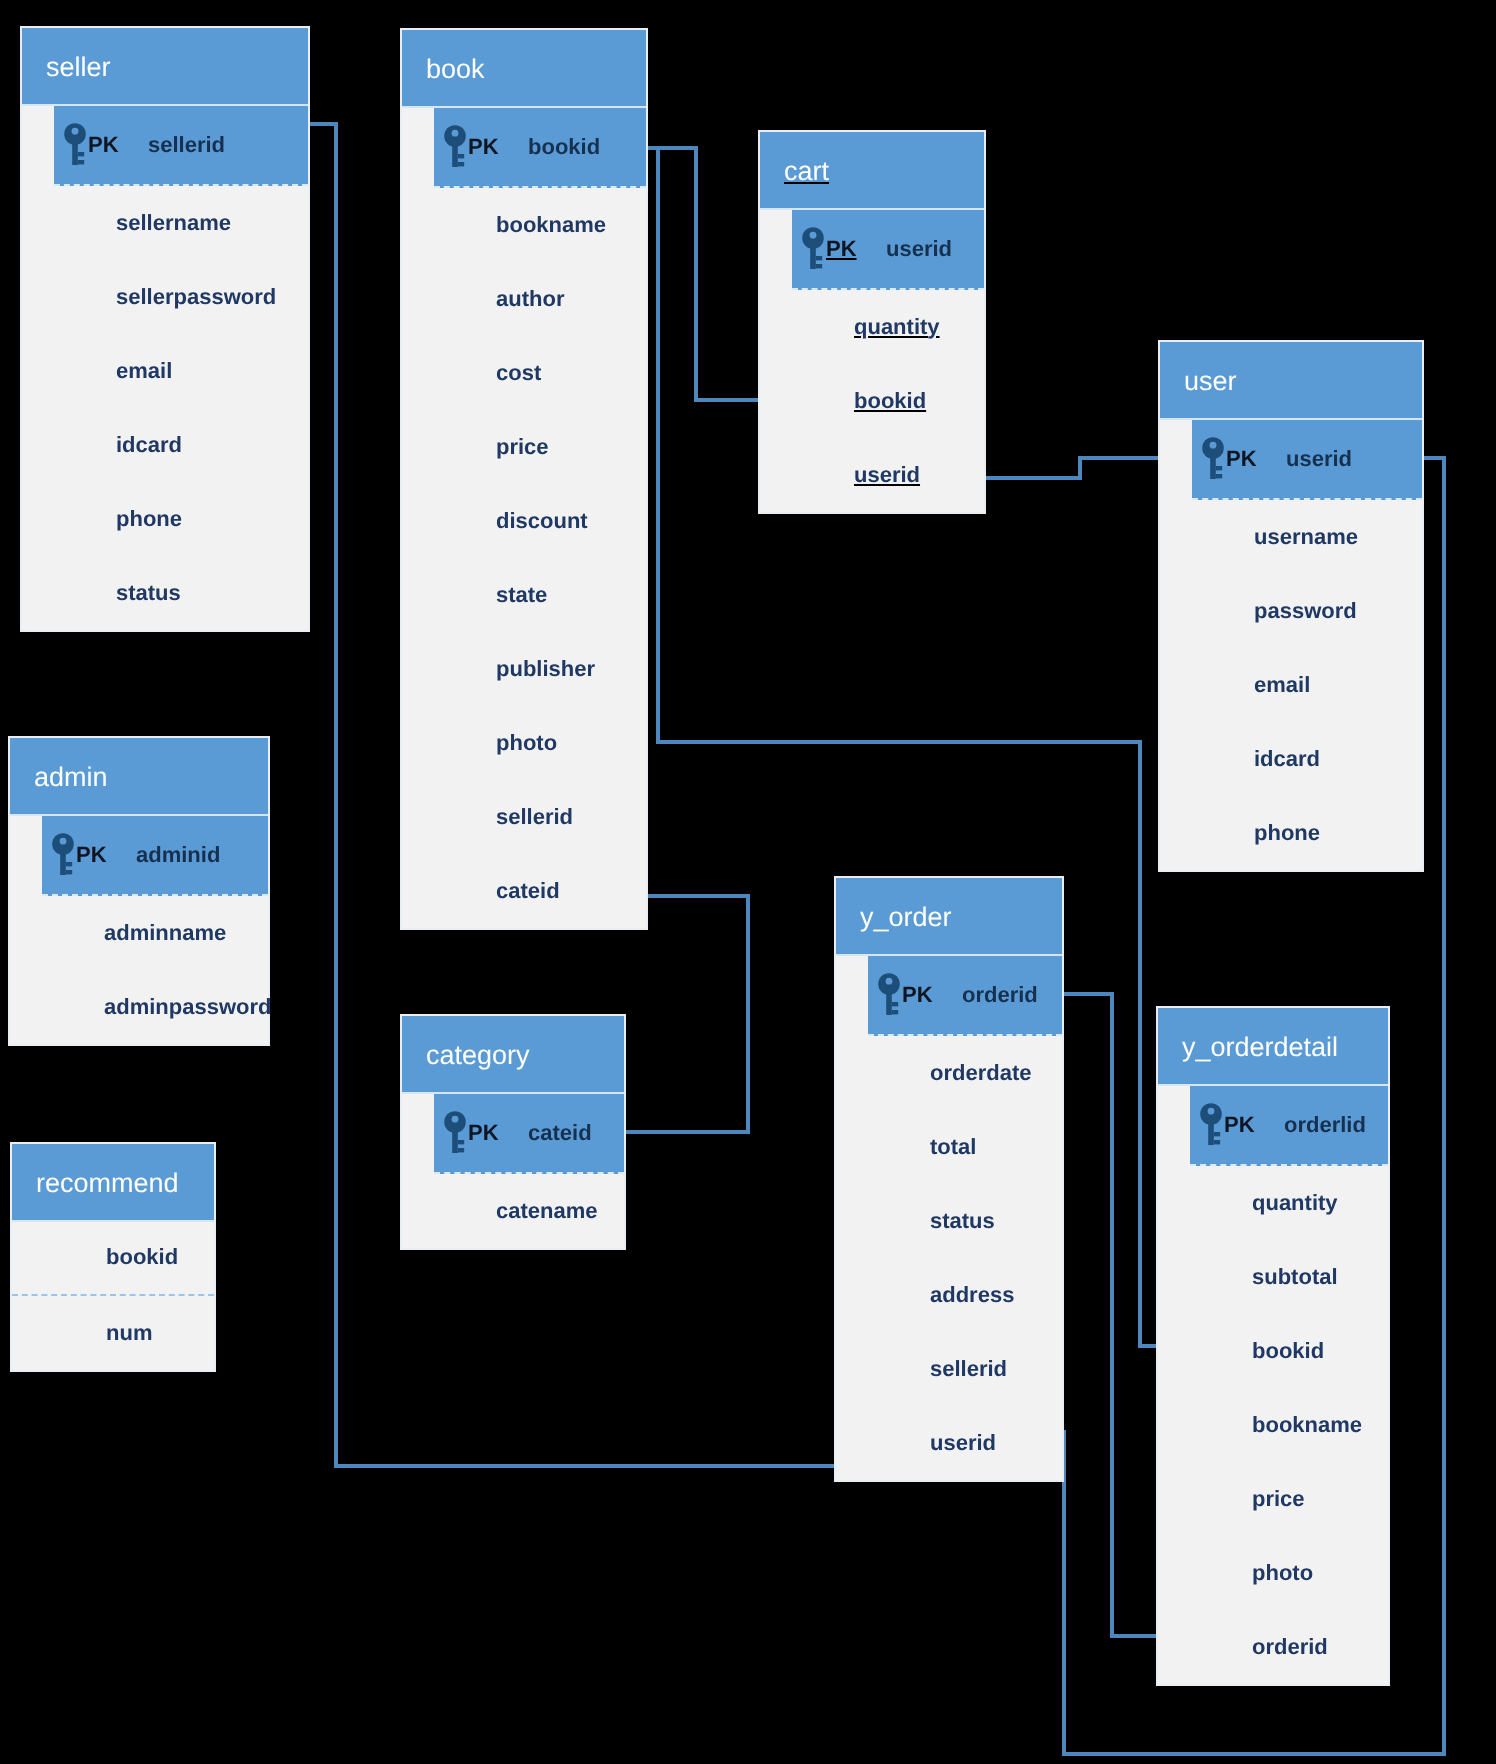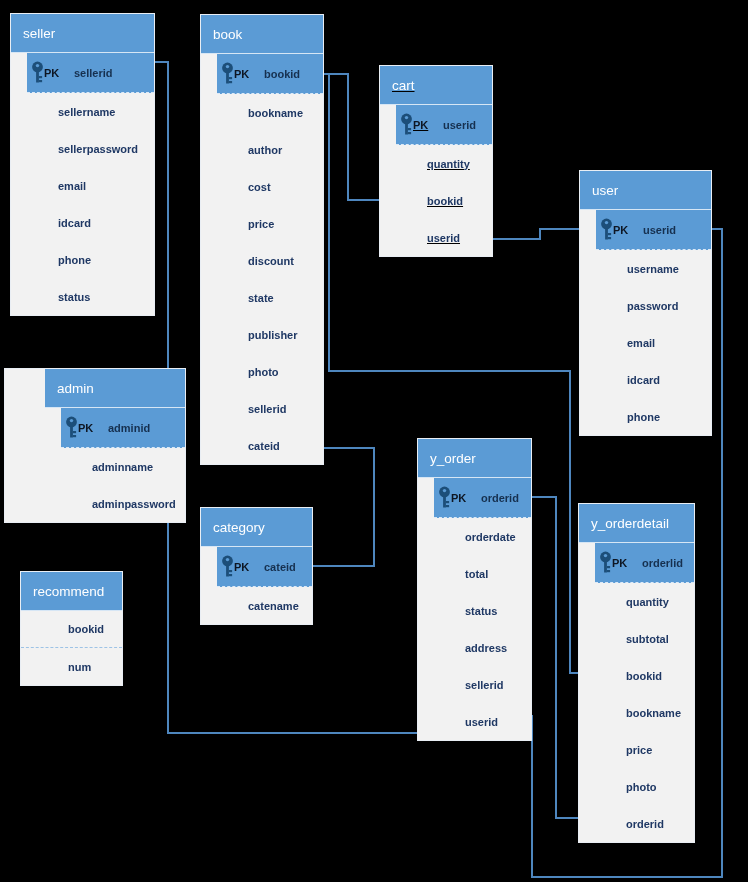--- a/index.html
+++ b/index.html
@@ -124,21 +124,21 @@
           </svg></span>
         <span class="pk-label">PK</span>
         <span class="pk-field">userid</span>
       </div>
       <div class="t-row">username</div>
       <div class="t-row">password</div>
       <div class="t-row">email</div>
       <div class="t-row">idcard</div>
       <div class="t-row">phone</div>
     </div>
-    <div class="entity" style="left: 4px; top: 368px; width: 182px; padding-left: 40px;">
+    <div class="entity" style="left: 4px; top: 368px; width: 131px;">
       <div class="t-header">
         <span>admin</span>
       </div>
       <div class="t-pk">
         <span class="key-icon"><svg viewBox="0 0 15 24" width="15" height="24">
             <circle cx="7.5" cy="6" r="5.4" fill="#1c4e79"></circle>
             <circle cx="7.5" cy="4.6" r="1.7" fill="#5b9bd5"></circle>
             <rect x="6.1" y="10.5" width="2.8" height="11" fill="#1c4e79"></rect>
             <rect x="8.9" y="15" width="3.2" height="2.2" fill="#1c4e79"></rect>
             <rect x="8.9" y="19" width="3.2" height="2.2" fill="#1c4e79"></rect>
@@ -204,20 +204,20 @@
         <span class="pk-field">orderlid</span>
       </div>
       <div class="t-row">quantity</div>
       <div class="t-row">subtotal</div>
       <div class="t-row">bookid</div>
       <div class="t-row">bookname</div>
       <div class="t-row">price</div>
       <div class="t-row">photo</div>
       <div class="t-row">orderid</div>
     </div>
-    <div class="entity" style="left: 20px; top: 571px; width: 103px; text-align: right;">
+    <div class="entity" style="left: 5px; top: 571px; width: 103px; text-align: right;">
       <div class="t-header">
         <span>recommend</span>
       </div>
       <div class="t-row dashed">bookid</div>
       <div class="t-row">num</div>
     </div>
   </div>
 
 </body></html>

